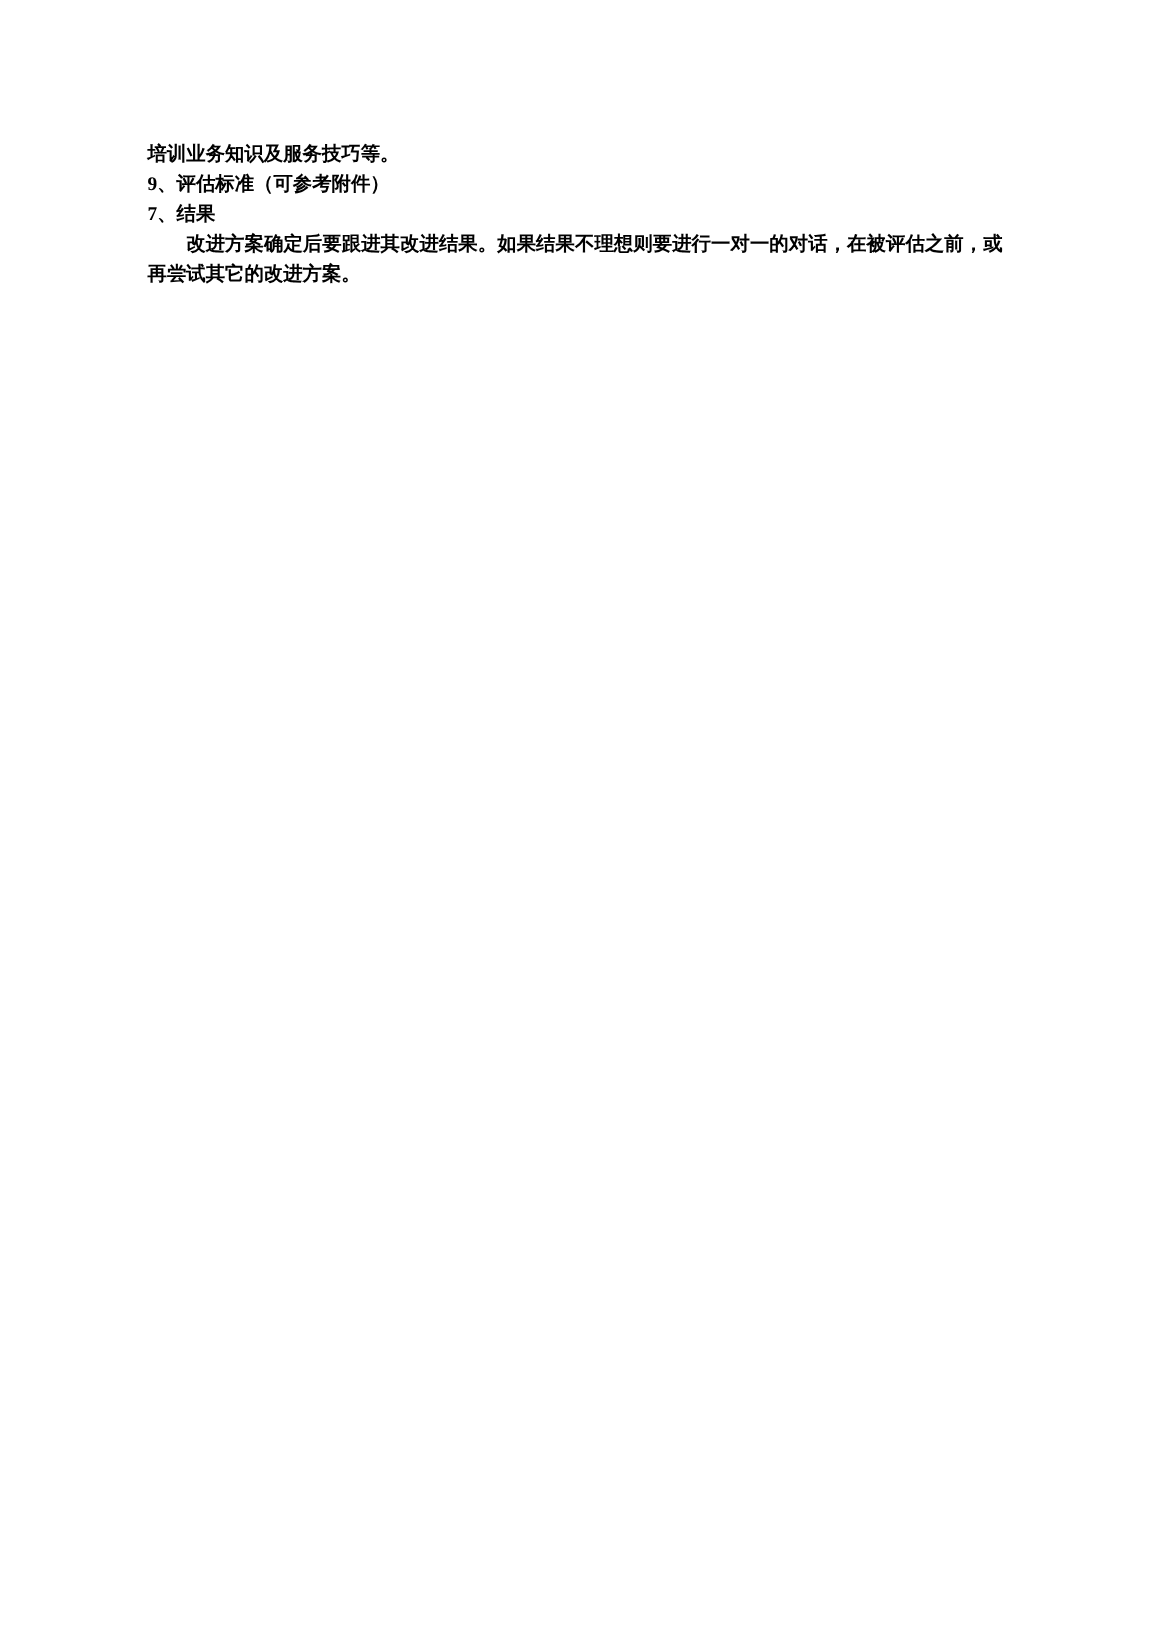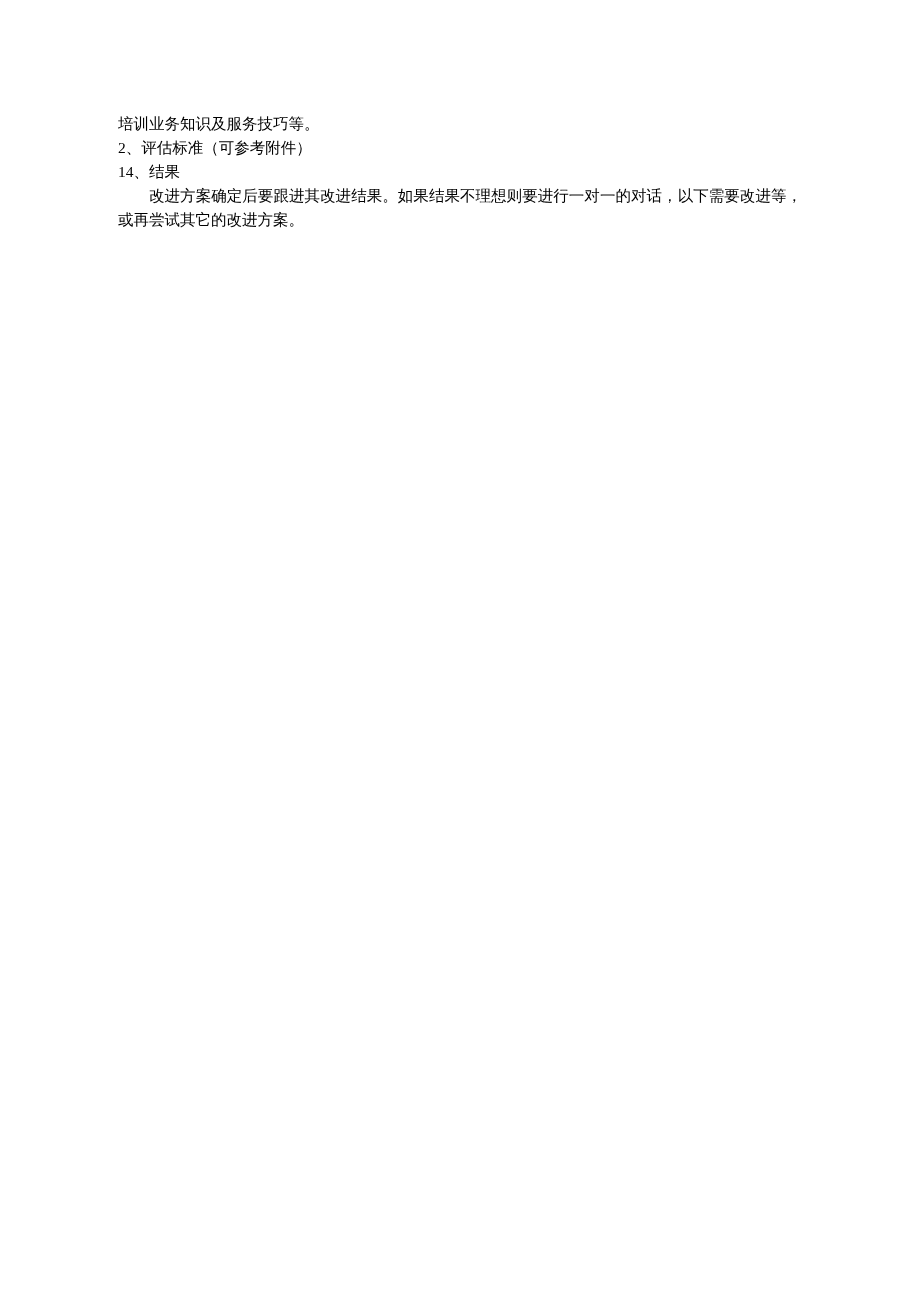--- a/index.html
+++ b/index.html
@@ -16,26 +16,27 @@
       color: #000000;
       line-height: 1.55;
       padding: 112px 118px 0 118px;
     }
     .content {
       width: 100%;
     }
     .line {
       text-align: justify;
       text-justify: inter-ideograph;
+      font-weight: bold;
     }
     .indent {
       text-indent: 2em;
     }
   </style>
 </head>
 <body>
 
 <div class="content">
   <div class="line">培训业务知识及服务技巧等。</div>
-  <div class="line">2、评估标准（可参考附件）</div>
-  <div class="line">14、结果</div>
-  <div class="line indent">改进方案确定后要跟进其改进结果。如果结果不理想则要进行一对一的对话，以下需要改进等，或再尝试其它的改进方案。</div>
+  <div class="line">9、评估标准（可参考附件）</div>
+  <div class="line">7、结果</div>
+  <div class="line indent">改进方案确定后要跟进其改进结果。如果结果不理想则要进行一对一的对话，在被评估之前，或再尝试其它的改进方案。</div>
 </div>
 
 </body></html>

